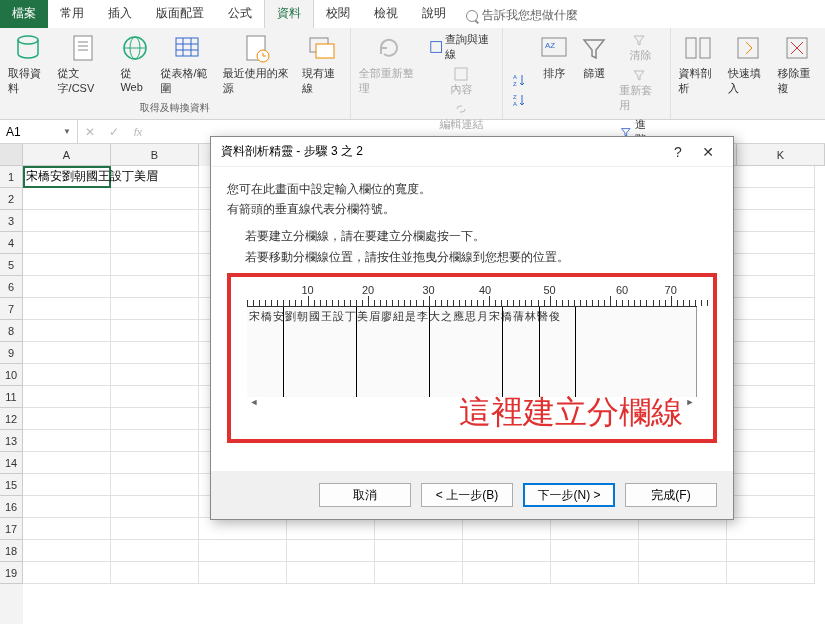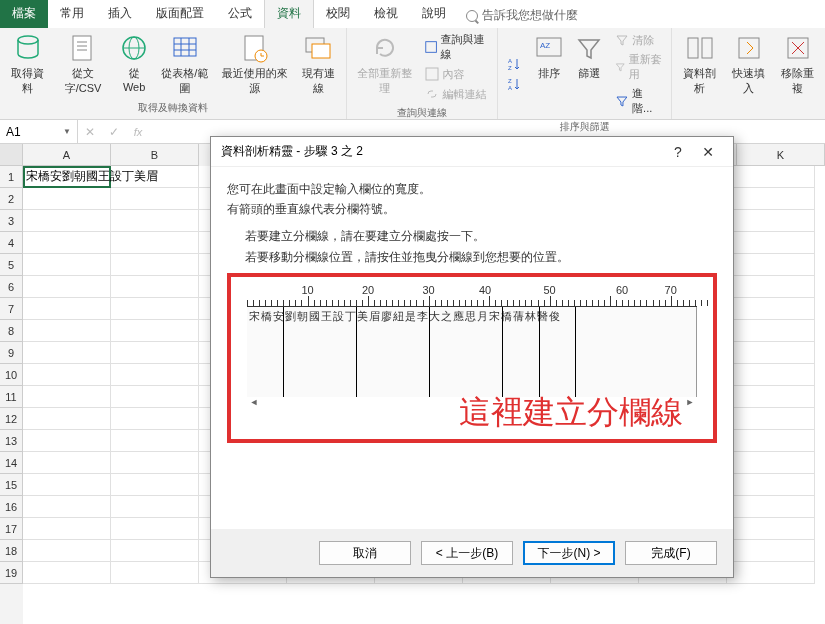--- a/index.html
+++ b/index.html
@@ -8,47 +8,47 @@
   .menu-tab { padding: 6px 12px; cursor: pointer; }
   .menu-tab.file { background: #217346; color: #fff; }
   .menu-tab.active { background: #f3f3f3; border-top: 1px solid #d4d4d4; border-left: 1px solid #d4d4d4; border-right: 1px solid #d4d4d4; color: #217346; }
   .tellme { display: flex; align-items: center; color: #666; margin-left: 8px; font-size: 12px; padding: 4px 0; }
   .tellme-icon { width: 12px; height: 12px; border: 1.5px solid #888; border-radius: 50%; margin-right: 4px; position: relative; }
   .tellme-icon::after { content: ""; position: absolute; bottom: -2px; right: -2px; width: 4px; height: 1.5px; background: #888; transform: rotate(45deg); }
 
   .ribbon { height: 92px; background: #f3f3f3; border-bottom: 1px solid #d4d4d4; display: flex; }
   .ribbon-group { display: flex; flex-direction: column; border-right: 1px solid #e0e0e0; padding: 2px 4px; }
   .ribbon-buttons { display: flex; flex: 1; gap: 2px; }
-  .ribbon-btn { display: flex; flex-direction: column; align-items: center; justify-content: flex-start; padding: 2px 4px; font-size: 11px; text-align: center; color: #333; cursor: pointer; min-width: 38px; }
+  .ribbon-btn { display: flex; flex-direction: column; align-items: center; justify-content: flex-start; padding: 2px 4px; font-size: 11px; text-align: left; color: #333; cursor: pointer; min-width: 38px; }
   .ribbon-btn.disabled { color: #aaa; }
   .ribbon-icon { width: 32px; height: 32px; margin-bottom: 2px; }
   .ribbon-icon-sm { width: 16px; height: 16px; margin-right: 2px; }
   .ribbon-btn-sm { display: flex; align-items: center; font-size: 11px; padding: 2px 4px; cursor: pointer; color: #333; }
-  .ribbon-btn-sm.disabled { color: #aaa; }
+  .ribbon-btn-sm.disabled { color: #aaa; flex-direction: column; }
   .ribbon-group-label { font-size: 10px; color: #666; text-align: center; padding: 2px 0; }
 
   .formula-bar { height: 24px; display: flex; border-bottom: 1px solid #d4d4d4; }
   .name-box { width: 78px; border-right: 1px solid #d4d4d4; display: flex; align-items: center; padding: 0 6px; font-size: 12px; }
   .name-box-dd { margin-left: auto; font-size: 8px; color: #666; }
   .fb-btn { width: 24px; display: flex; align-items: center; justify-content: center; color: #bbb; font-size: 12px; }
   .fb-btn.fx { font-style: italic; font-size: 11px; }
 
   .sheet-area { display: flex; height: calc(624px - 28px - 92px - 24px); position: relative; }
   .row-headers { width: 30px; background: #f3f3f3; }
   .corner { height: 22px; border-bottom: 1px solid #ccc; border-right: 1px solid #ccc; background: #e6e6e6; }
   .row-hdr { height: 22px; border-bottom: 1px solid #ccc; border-right: 1px solid #ccc; text-align: center; font-size: 11px; color: #333; display:flex; align-items:center; justify-content:center;}
   .grid { flex: 1; }
   .col-headers { display: flex; height: 22px; background: #f3f3f3; }
   .col-hdr { width: 88px; border-right: 1px solid #ccc; border-bottom: 1px solid #ccc; text-align: center; font-size: 11px; color: #333; display:flex; align-items:center; justify-content:center;}
   .grid-body { position: relative; }
   .row { display: flex; height: 22px; }
   .cell { width: 88px; border-right: 1px solid #e0e0e0; border-bottom: 1px solid #e0e0e0; font-size: 12px; padding: 2px 3px; overflow: hidden; white-space: nowrap; }
   .cell.active { border: 2px solid #217346; padding: 0 1px; }
 
-  .dialog { position: absolute; left: 210px; top: 136px; width: 524px; height: 442px; background: #fff; border: 1px solid #888; box-shadow: 3px 3px 12px rgba(0,0,0,.3); display: flex; flex-direction: column; }
+  .dialog { position: absolute; left: 210px; top: 136px; width: 524px; height: 384px; background: #fff; border: 1px solid #888; box-shadow: 3px 3px 12px rgba(0,0,0,.3); display: flex; flex-direction: column; }
   .dlg-titlebar { height: 30px; display: flex; align-items: center; padding: 0 10px; background: #fff; border-bottom: 1px solid #eee; font-size: 12px; }
   .dlg-title { flex: 1; }
   .dlg-help, .dlg-close { width: 30px; text-align: center; font-size: 14px; cursor: pointer; color: #333; }
   .dlg-body { padding: 12px 16px; font-size: 12px; color: #333; flex: 1; display: flex; flex-direction: column; }
   .dlg-instr { line-height: 1.7; }
   .dlg-sub { margin-left: 18px; margin-top: 6px; line-height: 1.8; }
   .preview-label { margin-top: 18px; font-size: 12px; }
   .preview-box { margin-top: 4px; border: 4px solid #e03030; height: 170px; padding: 8px; position: relative; }
   .ruler { position: relative; height: 22px; border-bottom: 1px solid #333; margin: 0 8px; }
   .tick { position: absolute; bottom: 0; width: 1px; height: 6px; background: #333; }

